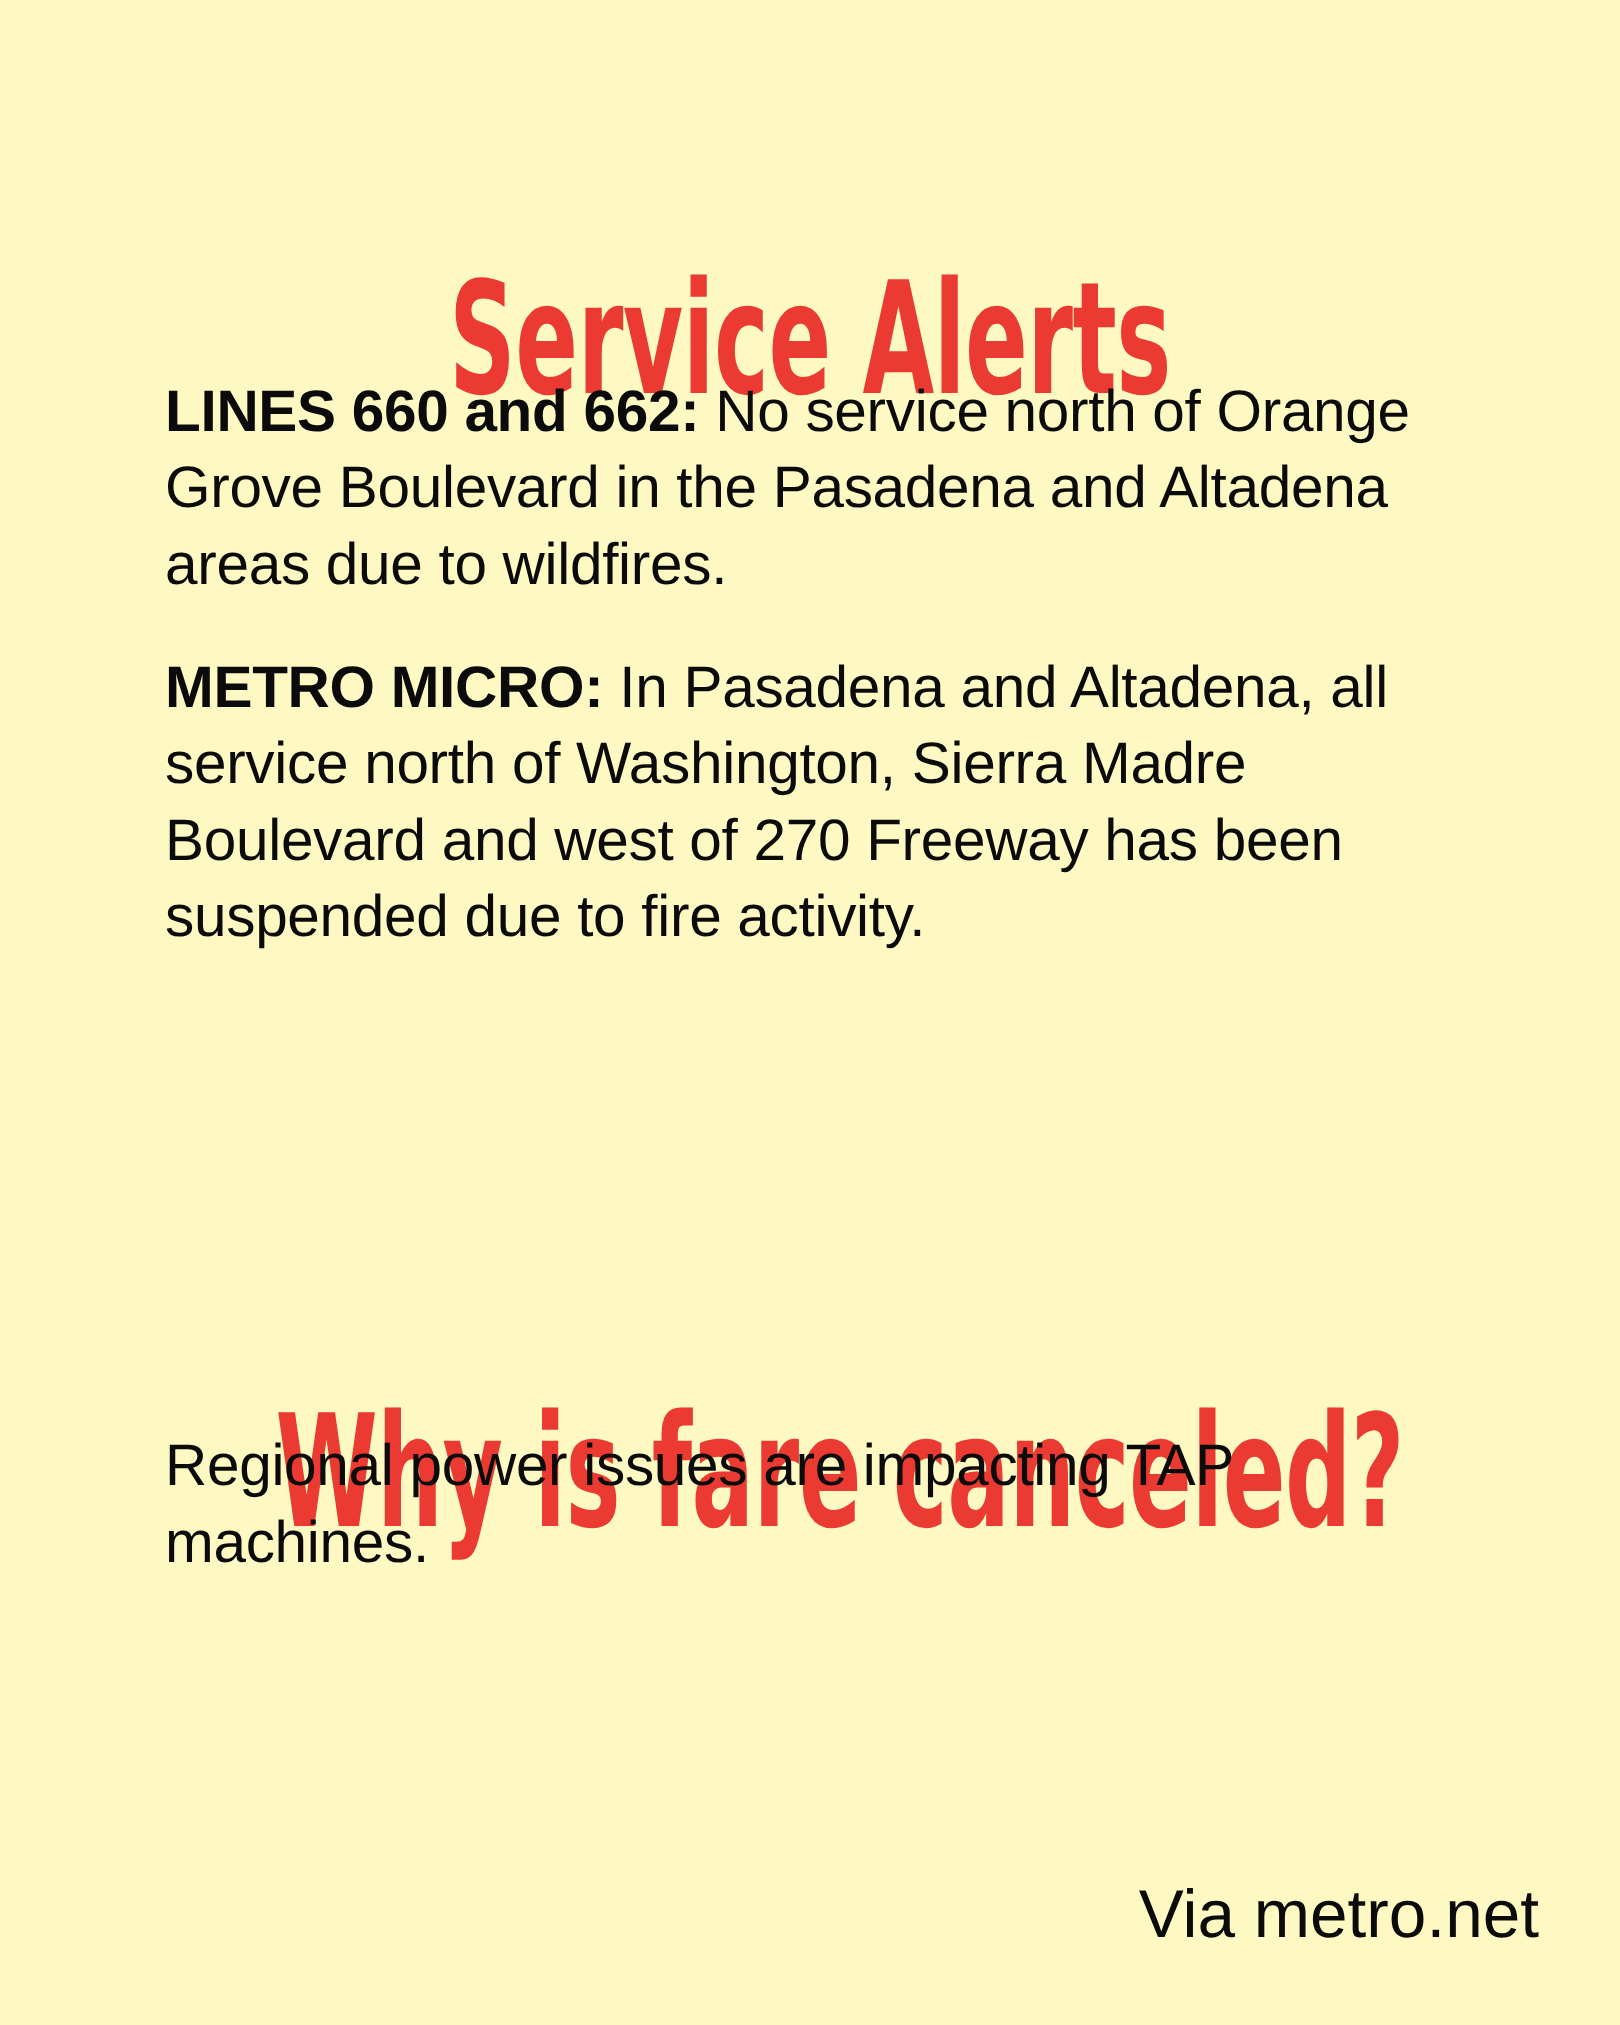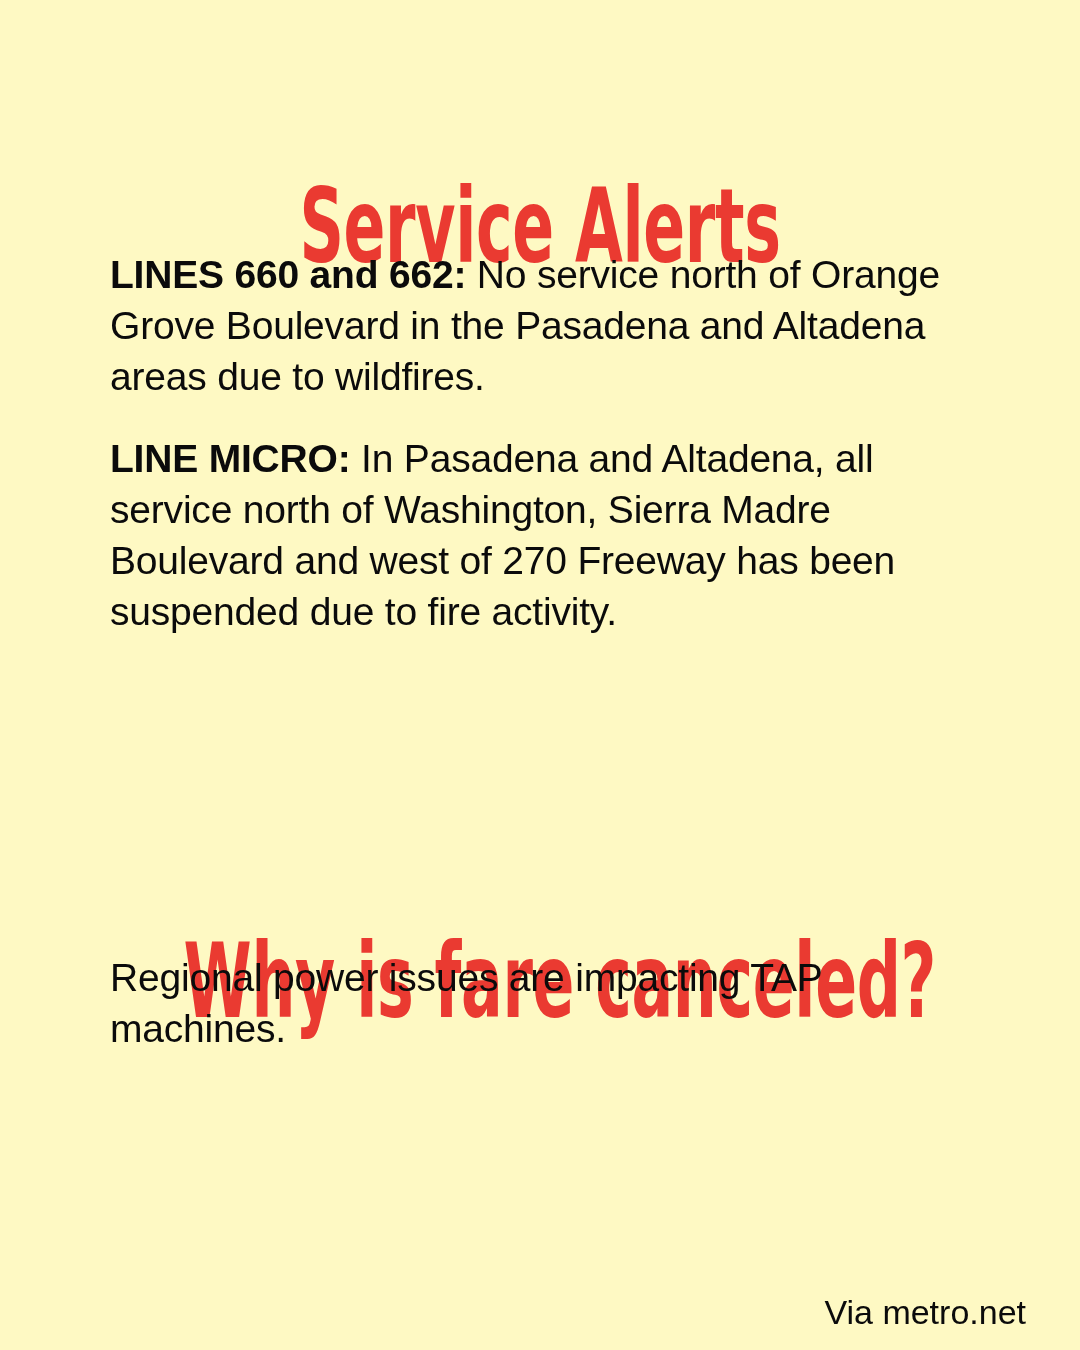--- a/index.html
+++ b/index.html
@@ -81,41 +81,40 @@
   #fare-block .alert-para { margin-bottom: 0; }
 
   
   .footer {
     position: absolute;
     right: 54px;
     top: 1248px;
     text-align: right;
     color: #0B0B0B;
     font-family: "Liberation Sans", sans-serif;
-    font-size: 34px;
+    font-size: 45px;
     line-height: 56px;
     letter-spacing: 0px;
     font-weight: 400;
     white-space: nowrap;
-    margin-top: 36px;
   }
 </style>
 </head>
 <body>
 
 <div class="poster">
 
   <h1 class="headline" id="headline-main">Service Alerts</h1>
 
   <div class="body-block" id="alerts-block">
 
     <p class="alert-para"><span class="alert-label">LINES 660 and 662:</span><span> No service north of Orange Grove Boulevard in the Pasadena and Altadena areas due to wildfires.</span></p>
 
 
-    <p class="alert-para"><span class="alert-label">LINE MICRO:</span><span> In Pasadena and Altadena, all service north of Washington, Sierra Madre Boulevard and west of 270 Freeway has been suspended due to fire activity.</span></p>
+    <p class="alert-para"><span class="alert-label">METRO MICRO:</span><span> In Pasadena and Altadena, all service north of Washington, Sierra Madre Boulevard and west of 270 Freeway has been suspended due to fire activity.</span></p>
 
   </div>
 
   <h2 class="headline" id="headline-sub">Why is fare canceled?</h2>
 
   <div class="body-block" id="fare-block">
     <p class="alert-para">Regional power issues are impacting TAP machines.</p>
   </div>
 
   <div class="footer">Via metro.net</div>

